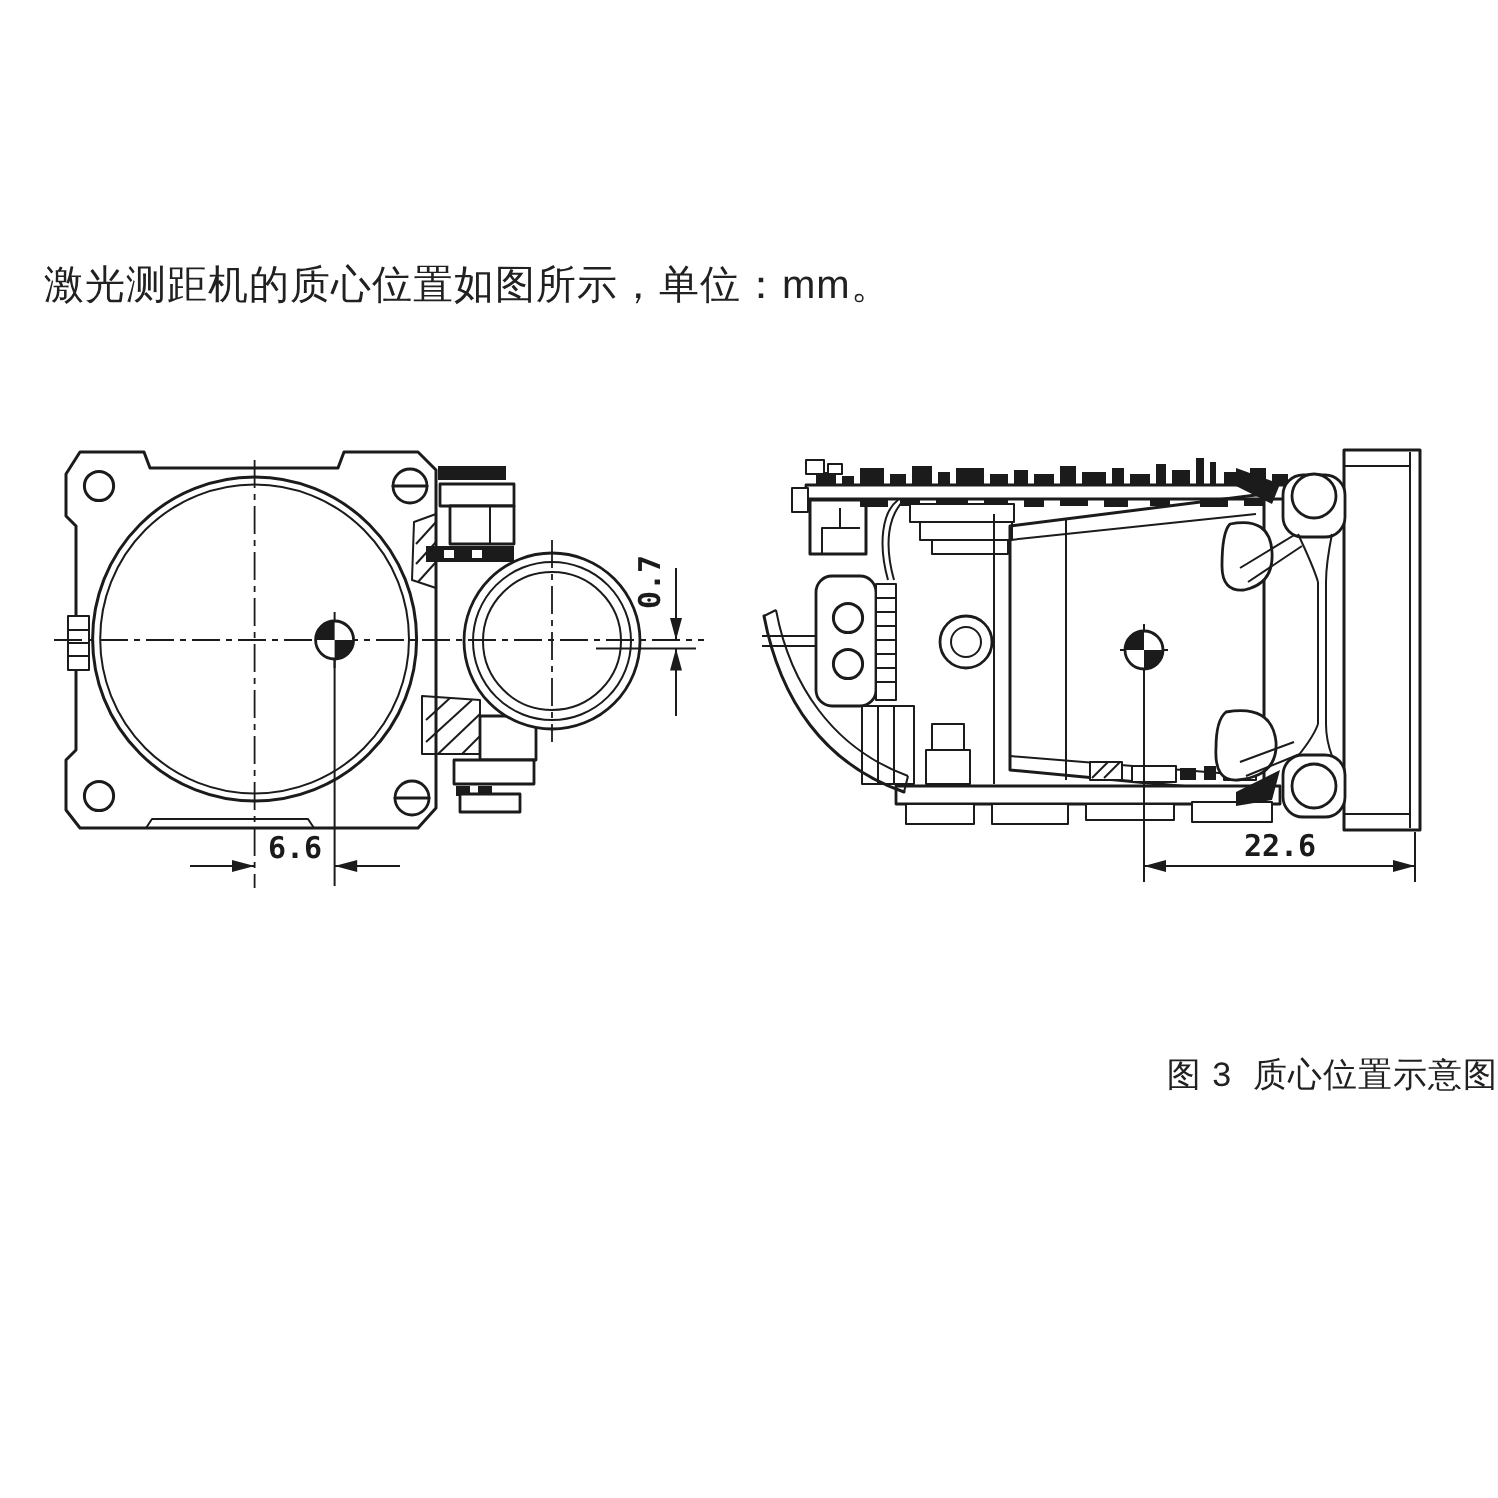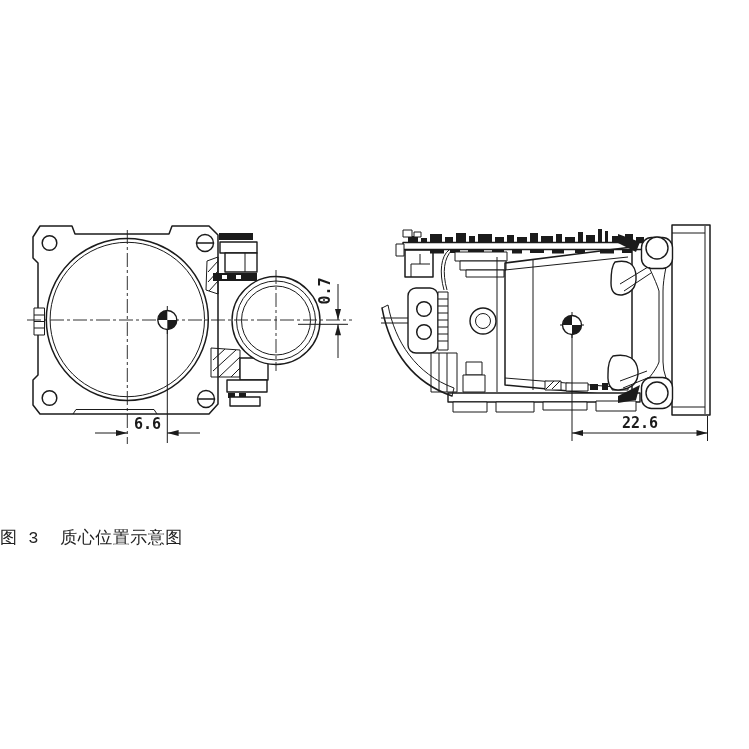--- a/index.html
+++ b/index.html
@@ -1,37 +1,38 @@
 <!DOCTYPE html>
 <html><head>
 <meta charset="utf-8">
 <style>
   html,body{margin:0;padding:0;background:#ffffff;}
   .page{position:relative;width:749px;height:749px;background:#ffffff;overflow:hidden;
         font-family:"Liberation Sans","DejaVu Sans",sans-serif;}
   .intro{position:absolute;left:22px;top:111px;font-size:20px;line-height:1.25;
          color:#212121;white-space:pre;letter-spacing:0.5px;}
-  .caption{position:absolute;left:0;top:526px;width:100%;text-align:left;
-           font-size:17px;color:#212121;white-space:pre;letter-spacing:0.5px;font-family:Liberation Mono, monospace;}
+  .caption{position:absolute;left:0;top:526px;width:100%;text-align:right;
+           font-size:17px;color:#212121;white-space:pre;letter-spacing:0.5px;}
   svg.fig{position:absolute;left:0;top:0;}
   .ln{stroke:#1b1b1b;fill:none;stroke-width:1.5;stroke-linejoin:round;stroke-linecap:round;}
   .thin{stroke:#1b1b1b;fill:none;stroke-width:1;stroke-linejoin:round;}
   .wht{stroke:#1b1b1b;fill:#ffffff;stroke-width:1.4;stroke-linejoin:round;}
   .whtthin{stroke:#1b1b1b;fill:#ffffff;stroke-width:1;stroke-linejoin:round;}
   .blk{fill:#1b1b1b;stroke:none;}
   .cl{stroke:#1b1b1b;fill:none;stroke-width:0.9;stroke-dasharray:14 3 3 3;}
   .dim{stroke:#1b1b1b;fill:none;stroke-width:1;}
   .dimtxt{font-family:"DejaVu Sans Mono","Liberation Mono",monospace;font-weight:700;
           font-size:15px;fill:#1b1b1b;}
 </style>
 </head>
 <body>
 
 <div class="page">
 
+  <p class="intro">激光测距机的质心位置如图所示，单位：mm。</p>
 
   <svg class="fig" width="749" height="749" viewBox="0 0 749 749">
 
     <g>
 
       <path class="ln" d="M33,237 L40,226 L72,226 L75,234 L169,234 L172,226 L209,226 L218,235
                           L218,404 L209,414 L40,414 L33,405 L33,380 L38,375 L38,263 L33,258 Z"></path>
 
       <path class="thin" d="M73,414 L76,409.5 L154,409.5 L157,414"></path>
 

